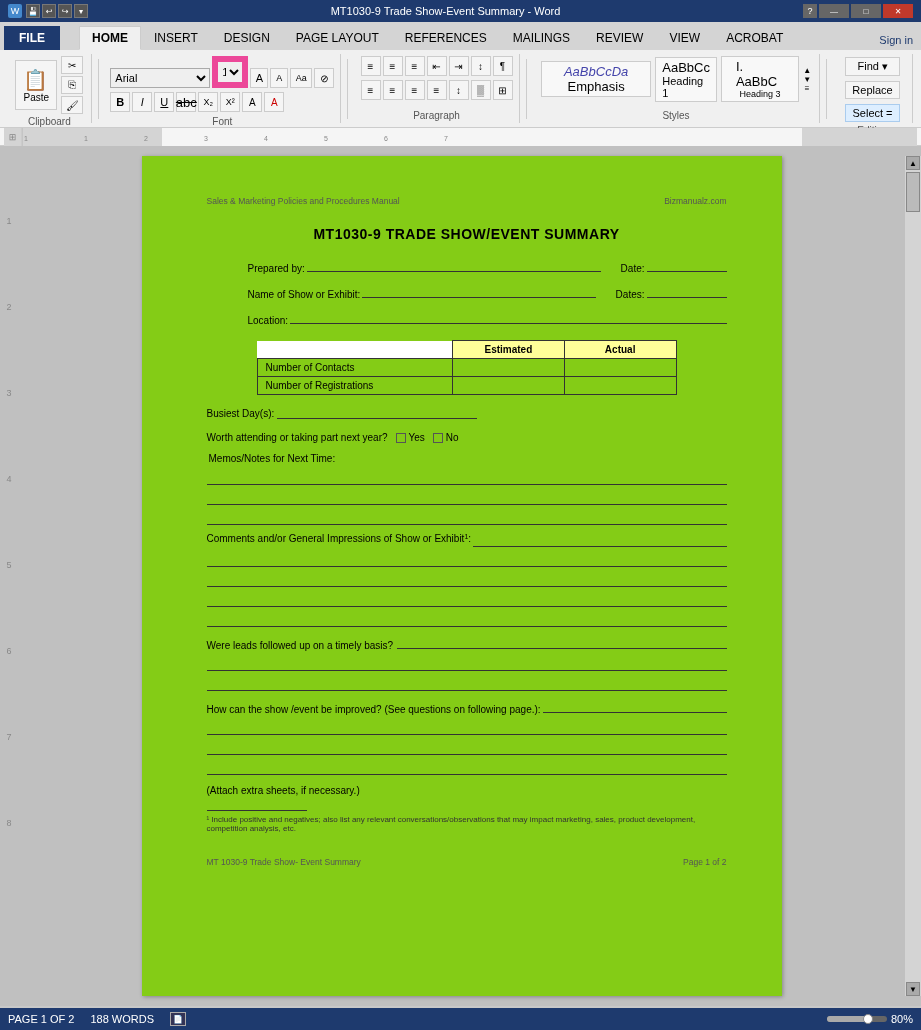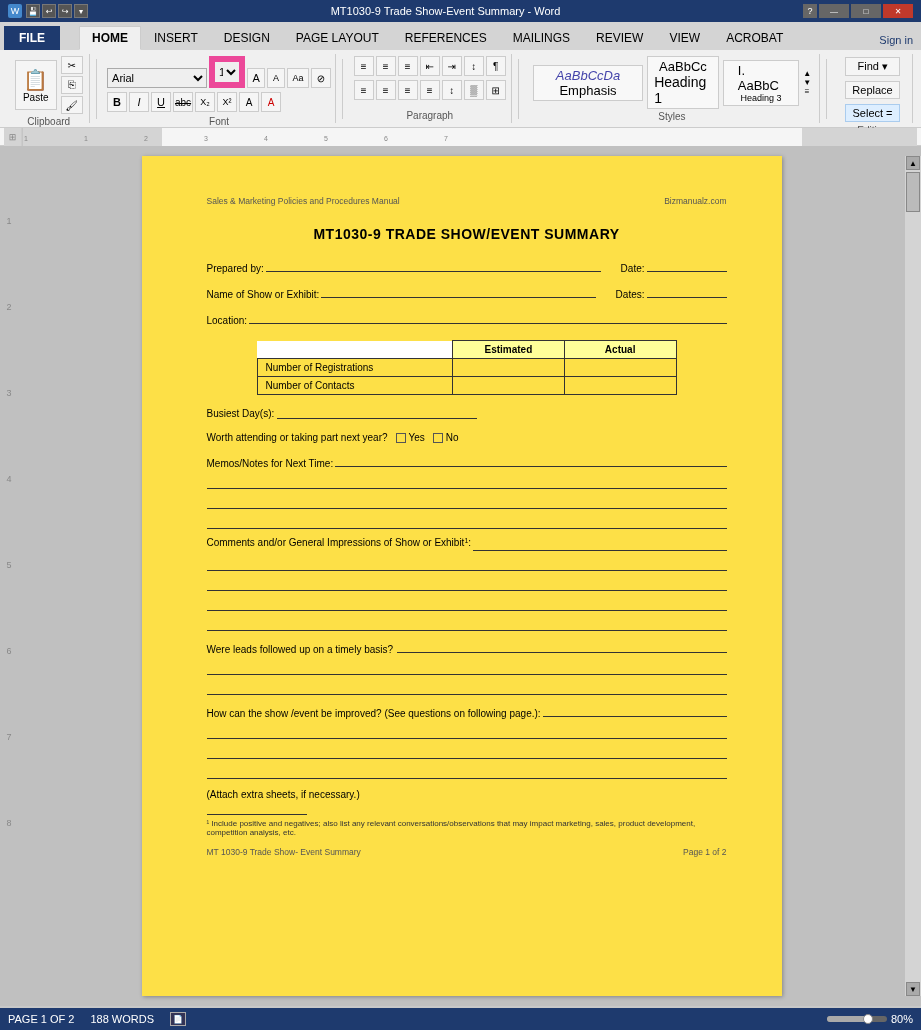--- a/index.html
+++ b/index.html
@@ -51,28 +51,28 @@
     .ruler { background: #f5f5f5; height: 18px; border-bottom: 1px solid #ccc; display: flex; align-items: center; padding: 0 4px; font-size: 9px; color: #888; position: relative; }
     .ruler-left { width: 18px; background: #d4d4d4; height: 18px; border-right: 1px solid #ccc; display: flex; align-items: center; justify-content: center; }
     .ruler-track { flex: 1; height: 18px; background: linear-gradient(to right, #d4d4d4 0px, #d4d4d4 140px, #f5f5f5 140px, #f5f5f5 780px, #d4d4d4 780px); position: relative; overflow: hidden; }
 
     
     .doc-area { display: flex; background: #c0c0c0; min-height: 860px; padding: 10px 0; }
     .page-margin-left { width: 18px; background: #c0c0c0; display: flex; flex-direction: column; align-items: center; padding-top: 10px; }
     .page-margin-numbers { font-size: 9px; color: #888; display: flex; flex-direction: column; gap: 76px; padding-top: 50px; }
 
     .page-container { flex: 1; display: flex; justify-content: center; }
-    .page { background: #fde047; width: 640px; min-height: 840px; margin: 0 auto; padding: 40px 55px 40px 65px; box-shadow: 1px 1px 4px rgba(0,0,0,0.3); font-size: 10px; position: relative; }
+    .page { background: #84cc16; width: 640px; min-height: 840px; margin: 0 auto; padding: 40px 55px 40px 65px; box-shadow: 1px 1px 4px rgba(0,0,0,0.3); font-size: 10px; position: relative; }
 
     
     .doc-header { display: flex; justify-content: space-between; font-size: 8.5px; color: #555; margin-bottom: 20px; border-bottom: none; }
     .doc-title { text-align: center; font-weight: bold; font-size: 14px; margin-bottom: 16px; letter-spacing: 0.5px; }
 
     .form-row { display: flex; align-items: baseline; margin-bottom: 10px; font-size: 10px; }
-    .form-label { white-space: nowrap; }
+    .form-label { white-space: nowrap; margin-left: 41px; }
     .form-line { flex: 1; border-bottom: 1px solid #333; height: 14px; margin-left: 2px; }
     .form-date { display: flex; align-items: baseline; margin-left: 20px; white-space: nowrap; }
     .form-date-line { width: 80px; border-bottom: 1px solid #333; height: 14px; margin-left: 2px; }
 
     .location-row { display: flex; align-items: baseline; margin-bottom: 14px; font-size: 10px; }
     .location-line { flex: 1; border-bottom: 1px solid #333; height: 14px; margin-left: 2px; }
 
     
     .summary-table { margin: 8px auto 12px auto; border-collapse: collapse; width: 420px; }
     .summary-table th { background: #ffff99; font-size: 10px; font-weight: bold; padding: 3px 8px; border: 1px solid #333; text-align: center; }
@@ -94,21 +94,21 @@
     .section-line { border-bottom: 1px solid #333; height: 16px; margin-bottom: 4px; }
 
     .leads-section { font-size: 10px; margin-bottom: 8px; }
     .improve-section { font-size: 10px; margin-bottom: 8px; }
 
     .attach-note { font-size: 10px; margin-top: 10px; margin-bottom: 14px; }
 
     .footnote-hr { width: 100px; border-top: 1px solid #333; margin-bottom: 4px; }
     .footnote { font-size: 8px; color: #333; }
 
-    .doc-footer { display: flex; justify-content: space-between; font-size: 8.5px; color: #555; margin-top: 10px; }
+    .doc-footer { display: flex; justify-content: space-between; font-size: 8.5px; color: #555; margin-top: 24px; }
 
     
     .status-bar { background: #1e3a6e; color: white; height: 22px; display: flex; align-items: center; padding: 0 8px; font-size: 11px; gap: 16px; position: fixed; bottom: 0; width: 921px; }
     .status-right { margin-left: auto; display: flex; align-items: center; gap: 8px; }
 
     .toolbar-divider { width: 1px; background: #ccc; height: 60px; margin: 0 4px; }
 
     .select-btn { background: #ddeeff; border: 1px solid #aaccee; padding: 2px 6px; font-size: 11px; cursor: pointer; }
   </style>
 </head>
@@ -176,21 +176,21 @@
         </select>
         <button class="font-btn" style="width:18px;height:20px;">A</button>
         <button class="font-btn" style="width:18px;height:20px;font-size:9px;">A</button>
         <button class="font-btn" style="width:22px;height:20px;font-size:9px;">Aa</button>
         <button class="font-btn" style="width:20px;height:20px;font-size:10px;">⊘</button>
       </div>
       <div class="font-row">
         <button class="font-btn bold">B</button>
         <button class="font-btn italic">I</button>
         <button class="font-btn underline">U</button>
-        <button class="font-btn" style="font-size:10px;text-decoration:line-through;">abc</button>
+        <button class="font-btn" style="font-size:13px;text-decoration:line-through;">abc</button>
         <button class="font-btn" style="font-size:9px;">X₂</button>
         <button class="font-btn" style="font-size:9px;">X²</button>
         <button class="font-btn" style="font-size:10px;">A</button>
         <button class="font-btn" style="font-size:10px;color:#cc0000;">A</button>
       </div>
     </div>
     <div class="ribbon-group-label">Font</div>
   </div>
   <div class="toolbar-divider"></div>
 
@@ -220,21 +220,21 @@
   <div class="toolbar-divider"></div>
 
   <div class="ribbon-group styles-group">
     <div class="style-samples">
       <div style="display:flex;flex-direction:column;align-items:center;border:1px solid #ccc;padding:2px 22px;cursor:pointer;background:#f8f8f8;">
         <span style="font-style:italic;font-size:13px;color:#4444aa;">AaBbCcDa</span>
         <span style="font-size:13px;">Emphasis</span>
       </div>
       <div style="display:flex;flex-direction:column;align-items:center;border:1px solid #ccc;padding:2px 6px;cursor:pointer;background:#f8f8f8;">
         <span style="font-size:13px;">AaBbCc</span>
-        <span style="font-size:14px;">Heading 1</span>
+        <span style="font-size:11px;">Heading 1</span>
       </div>
       <div style="display:flex;flex-direction:column;align-items:center;border:1px solid #ccc;padding:2px 14px;cursor:pointer;background:#f8f8f8;">
         <span style="font-size:13px;">I. AaBbC</span>
         <span style="font-size:9px;">Heading 3</span>
       </div>
       <div style="display:flex;flex-direction:column;align-items:center;justify-content:center;cursor:pointer;">
         <div style="font-size:8px;">▲</div>
         <div style="font-size:8px;">▼</div>
         <div style="font-size:8px;">≡</div>
       </div>
@@ -322,26 +322,26 @@
       <table class="summary-table">
         <thead>
           <tr>
             <td class="col-header-empty" style="border:none;background:white;"></td>
             <th>Estimated</th>
             <th>Actual</th>
           </tr>
         </thead>
         <tbody>
           <tr>
-            <td class="row-label">Number of Registrations</td>
+            <td class="row-label">Number of Contacts</td>
             <td class="value-cell"></td>
             <td class="value-cell"></td>
           </tr>
           <tr>
-            <td class="row-label">Number of Contacts</td>
+            <td class="row-label">Number of Registrations</td>
             <td class="value-cell"></td>
             <td class="value-cell"></td>
           </tr>
         </tbody>
       </table>
 
       <div class="busiest-row">
         <span>Busiest Day(s):</span>
         <span style="display:inline-block;width:200px;border-bottom:1px solid #333;height:12px;vertical-align:bottom;"></span>
       </div>
@@ -352,21 +352,21 @@
           <span class="checkbox"></span>
           <span>Yes</span>
         </label>
         <label class="checkbox-label">
           <span class="checkbox"></span>
           <span>No</span>
         </label>
       </div>
 
       <div class="memo-section">
-        <div style="display:flex;align-items:baseline;margin-bottom:4px;">
+        <div style="display:flex;align-items:baseline;margin-bottom:4px;flex-direction:column;">
           <span>Memos/Notes for Next Time:</span>
           <div style="flex:1;border-bottom:1px solid #333;height:14px;margin-left:2px;"></div>
         </div>
         <div class="memo-line-row"></div>
         <div class="memo-line-row"></div>
         <div class="memo-line-row"></div>
       </div>
 
       <div class="comments-section">
         <div style="display:flex;align-items:flex-start;margin-bottom:4px;">

